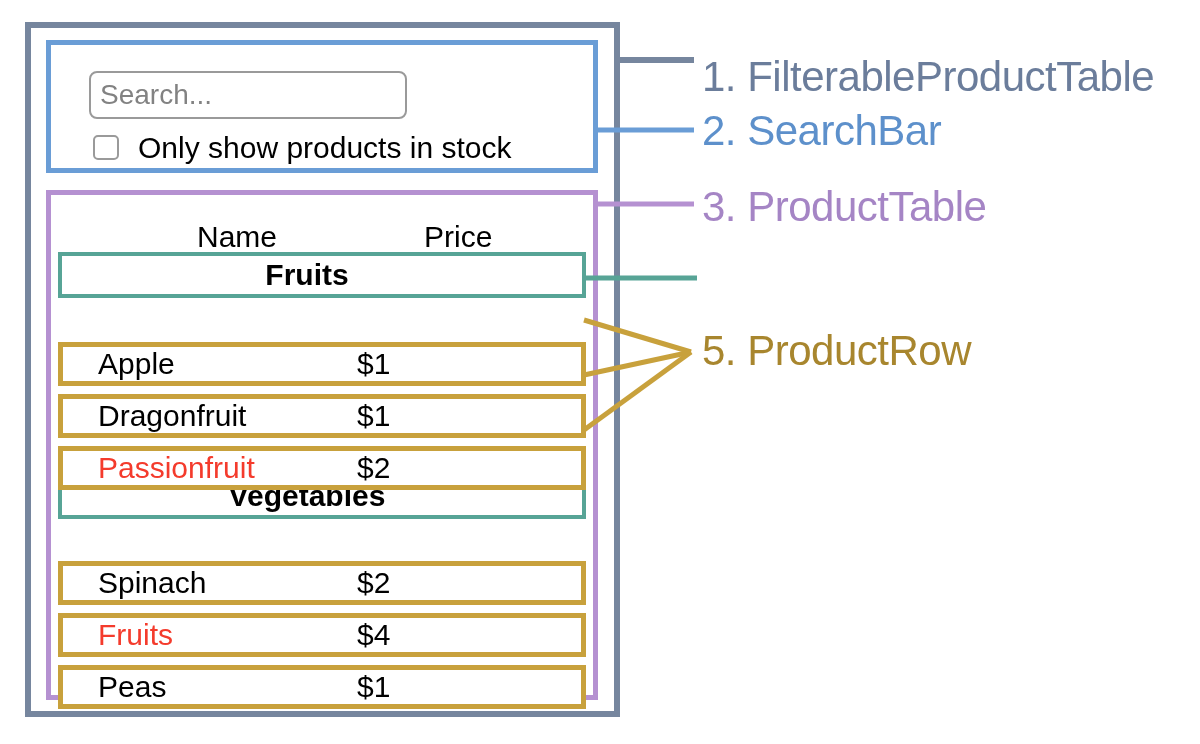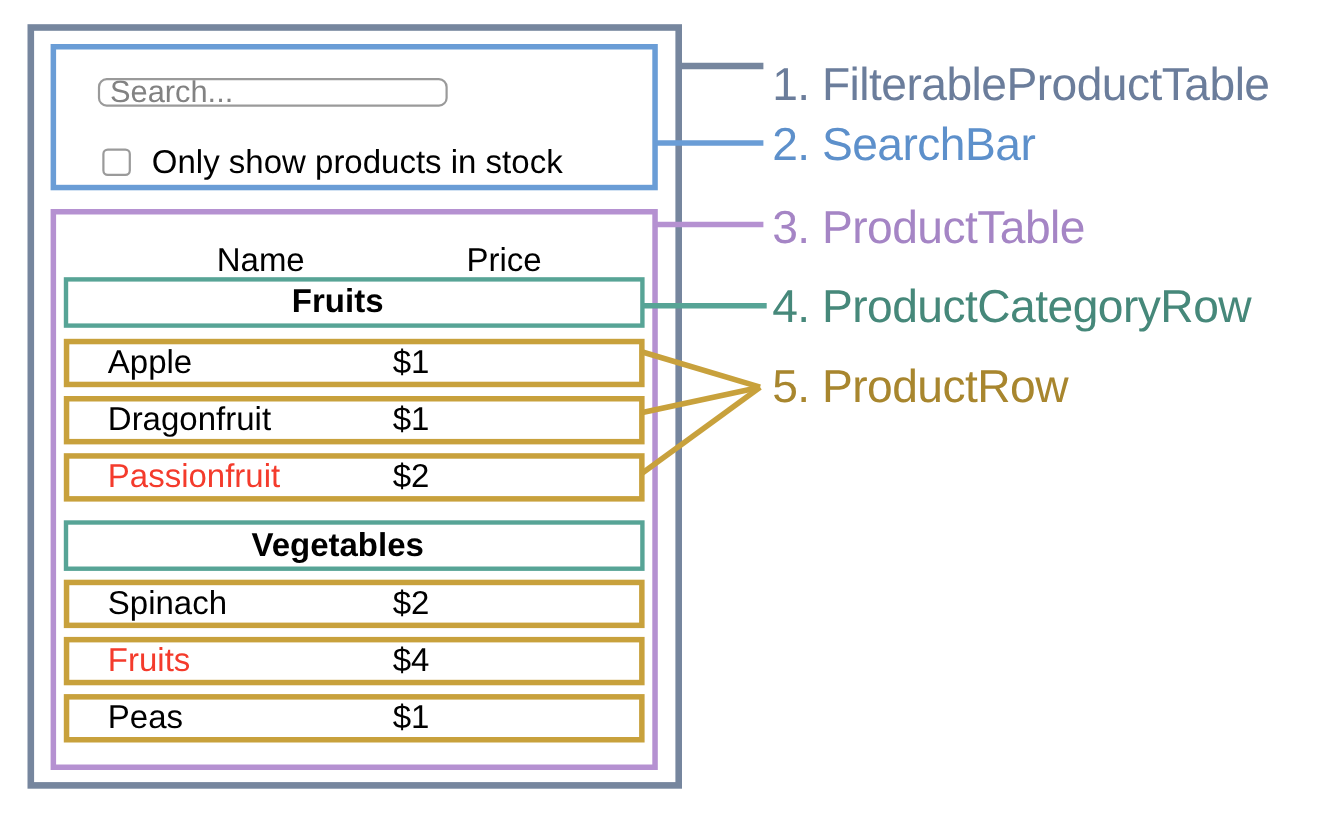--- a/index.html
+++ b/index.html
@@ -8,21 +8,21 @@
 
   .stage { position: absolute; top: 0; left: 0; width: 1200px; height: 744px; }
 
   
   .box { position: absolute; background: transparent; }
   .outer-box   { left: 25px;  top: 22px;  width: 595px; height: 695px; border: 6px solid var(--c-outer_border); }
   .search-box  { left: 46px;  top: 40px;  width: 552px; height: 133px; border: 5px solid var(--c-searchbar_border); background:#fff; }
   .table-box   { left: 46px;  top: 190px; width: 552px; height: 510px; border: 5px solid var(--c-producttable_border); background:#fff; }
 
   .search-input {
-    position: absolute; left: 89px; top: 71px; width: 318px; height: 26px;
+    position: absolute; left: 89px; top: 71px; width: 318px; height: 48px;
     border: 2px solid var(--c-form_border); border-radius: 8px;
     font-family: "Liberation Sans", sans-serif; font-size: 28px; color: #15803d;
     padding: 0 9px; outline: none; background: #fff;
   }
   .search-input::placeholder { color: var(--c-placeholder_text); opacity: 1; }
 
   .stock-checkbox {
     position: absolute; left: 93px; top: 135px; width: 26px; height: 25px;
     -webkit-appearance: none; appearance: none;
     border: 2px solid var(--c-form_border); border-radius: 5px; background: #fff;
@@ -43,21 +43,21 @@
     padding-right: 30px;
     font-size: 30px; font-weight: bold; color: #000;
   }
   .cat-fruits { top: 252px; }
   .cat-vegetables { top: 473px; }
 
   .product-row {
     position: absolute; left: 58px; width: 528px; height: 44px;
     border: 5px solid var(--c-row_border); background: #fff;
     display: flex; align-items: center;
-    font-size: 30px; color: #000;
+    font-size: 30px; color: #000; margin-top: 34px;
   }
   .product-row .p-name { margin-left: 35px; white-space: nowrap; }
   .product-row .p-price { position: absolute; left: 294px; }
   .row-0 { top: 308px; } .row-1 { top: 360px; } .row-2 { top: 412px; }
   .row-3 { top: 527px; } .row-4 { top: 579px; } .row-5 { top: 631px; }
 
   
   .legend-label {
     position: absolute; left: 702px; font-size: 42px; line-height: 44px;
     letter-spacing: -0.5px; white-space: nowrap;
@@ -120,16 +120,15 @@
     <line x1="594" y1="204" x2="694" y2="204" stroke="var(--c-producttable_border)" stroke-width="5"></line>
     <line x1="583" y1="278" x2="697" y2="278" stroke="var(--c-category_border)" stroke-width="5"></line>
     <line x1="584" y1="320" x2="691" y2="352" stroke="var(--c-row_border)" stroke-width="5"></line>
     <line x1="584" y1="375" x2="691" y2="352" stroke="var(--c-row_border)" stroke-width="5"></line>
     <line x1="584" y1="430" x2="691" y2="352" stroke="var(--c-row_border)" stroke-width="5"></line>
   </svg>
 
   <div class="legend-label legend-1" style="color: rgb(107, 125, 155);">1. FilterableProductTable</div>
   <div class="legend-label legend-2" style="color: rgb(93, 144, 203);">2. SearchBar</div>
   <div class="legend-label legend-3" style="color: rgb(165, 133, 197);">3. ProductTable</div>
-  <div class="legend-label legend-4" style="color: rgb(70, 136, 122);">4. ProductCategoryRow</div>
   <div class="legend-label legend-5" style="color: rgb(168, 134, 46);">5. ProductRow</div>
 
 </div>
 
 </body></html>

